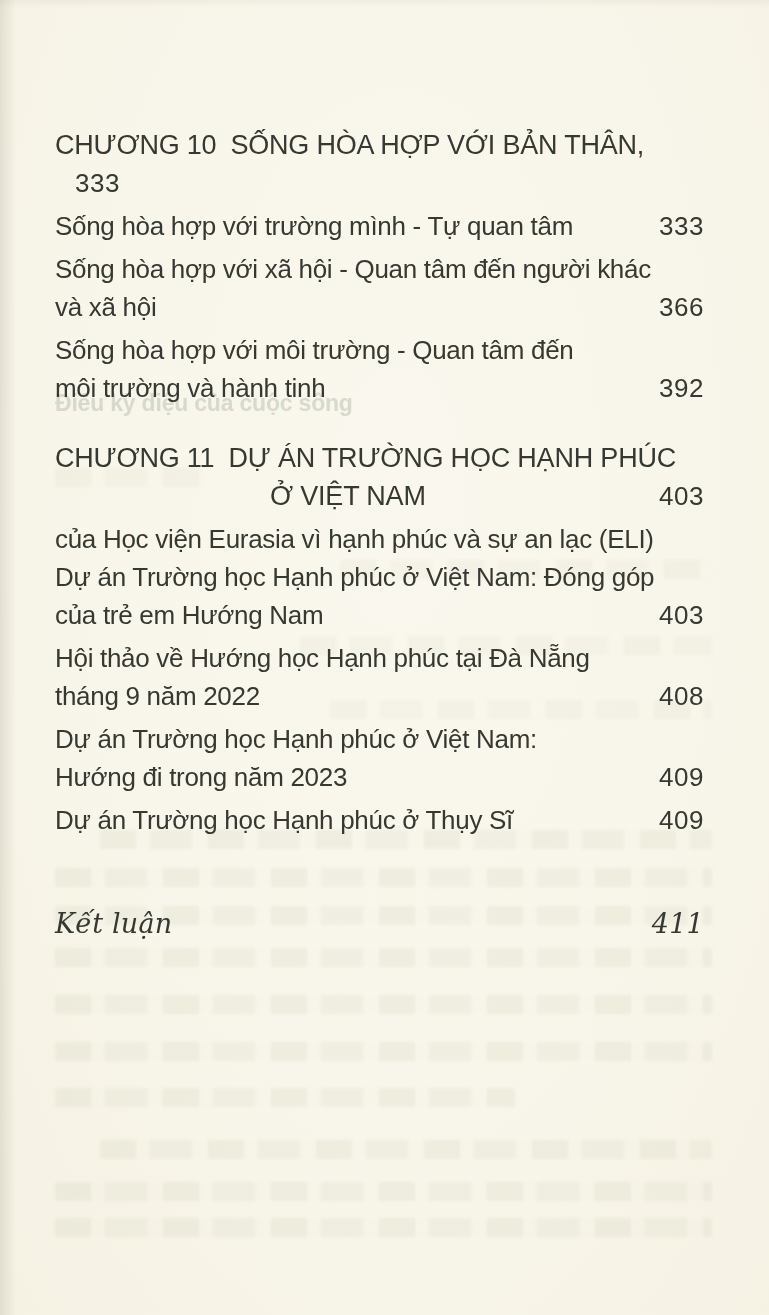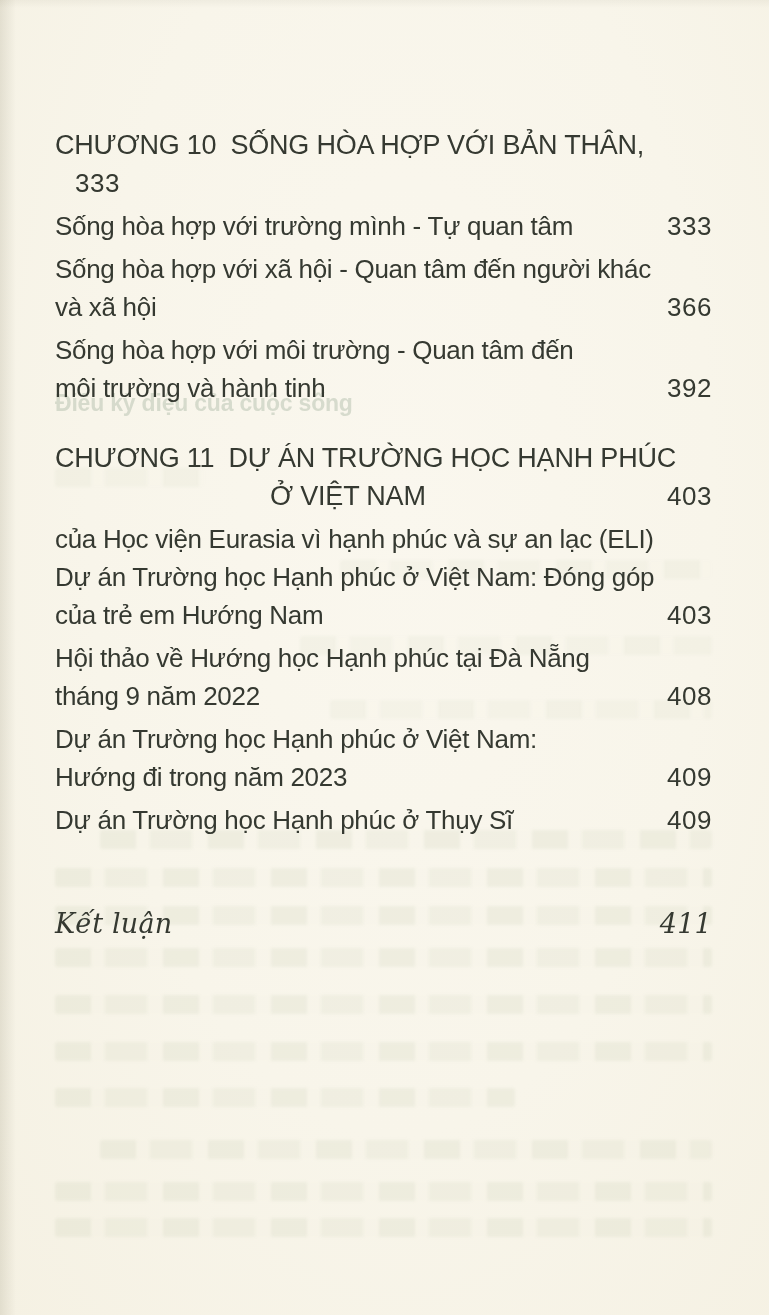--- a/index.html
+++ b/index.html
@@ -23,21 +23,21 @@
     pointer-events: none;
   }
   .edge-shade-top {
     position: absolute; left: 0; top: 0; right: 0; height: 8px;
     background: linear-gradient(180deg, rgba(95,90,60,0.06), rgba(95,90,60,0));
     pointer-events: none;
   }
 
   .content {
     position: absolute;
-    top: 0; left: 0; right: 0;
+    top: 0; left: 0; right: 8px;
     padding: 126px 57px 0 55px;
   }
 
   .line {
     display: flex;
     justify-content: space-between;
     align-items: baseline;
     line-height: 38px;
     font-size: 26px;
     letter-spacing: -0.3px;

